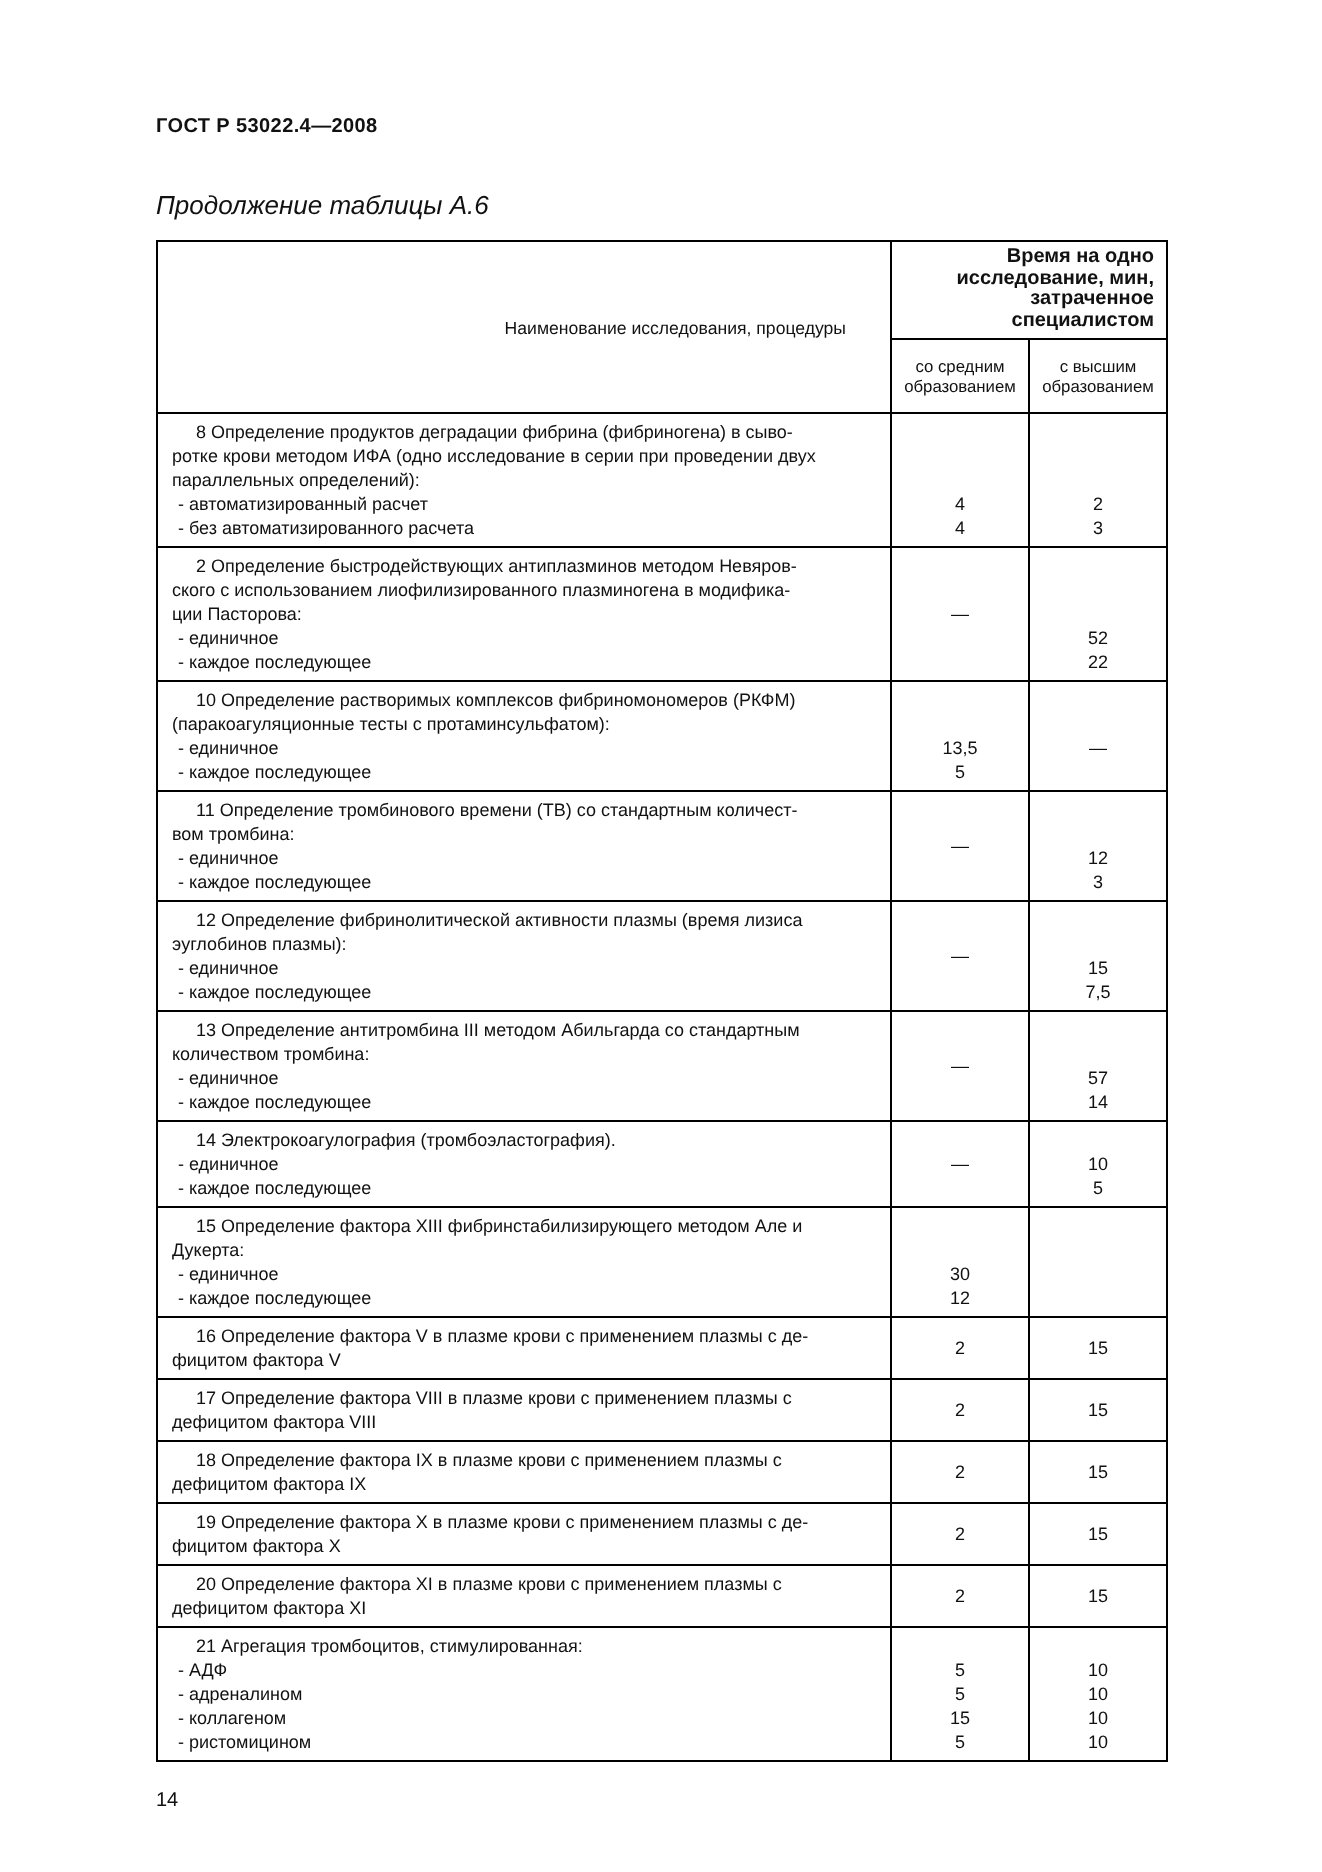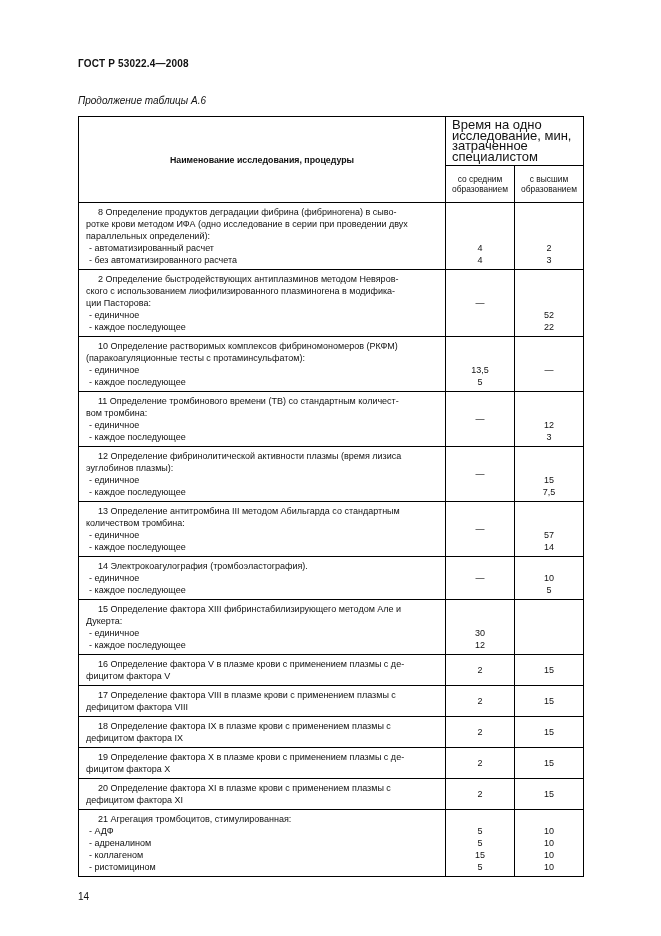--- a/index.html
+++ b/index.html
@@ -22,45 +22,45 @@
     padding: 58px 78px 0 78px;
     position: relative;
   }
   .doc-number {
     font-size: 10px;
     font-weight: bold;
     letter-spacing: 0.2px;
   }
   .table-caption {
     margin-top: 26px;
-    font-size: 10px;
+    font-size: 13px;
     font-style: italic;
   }
   table.main-table {
     margin-top: 10px;
     border-collapse: collapse;
     table-layout: fixed;
     width: 505px;
   }
   table.main-table th,
   table.main-table td {
     border: 1px solid #000;
     overflow: hidden;
   }
   th.th-name {
+    font-weight: normal;
+    font-size: 8.8px;
+    text-align: right;
+    vertical-align: middle;
+    padding: 2px 22px;
+  }
+  th.th-time {
     font-weight: bold;
-    font-size: 8.8px;
-    text-align: center;
-    vertical-align: middle;
-    padding: 2px 6px;
-  }
-  th.th-time {
-    font-weight: normal;
-    font-size: 13px;
-    text-align: left;
+    font-size: 10px;
+    text-align: right;
     vertical-align: middle;
     padding: 3px 6px;
     height: 24px;
     line-height: 10.5px;
   }
   th.th-sub {
     font-weight: normal;
     font-size: 8.4px;
     text-align: center;
     vertical-align: middle;

